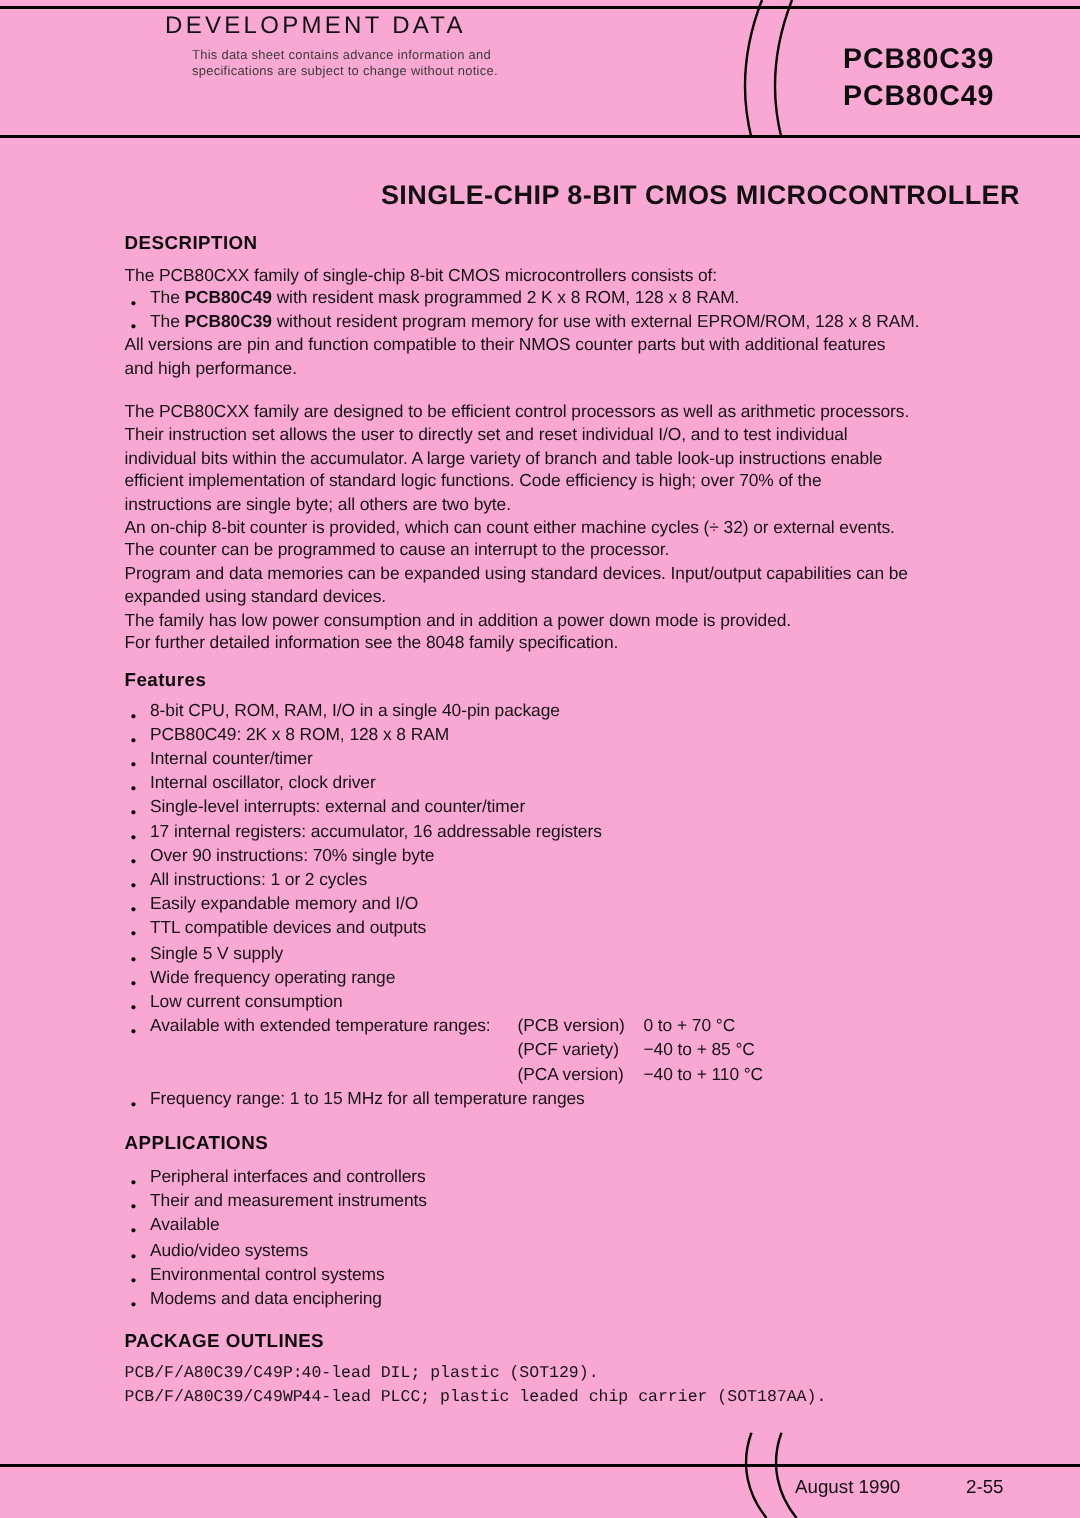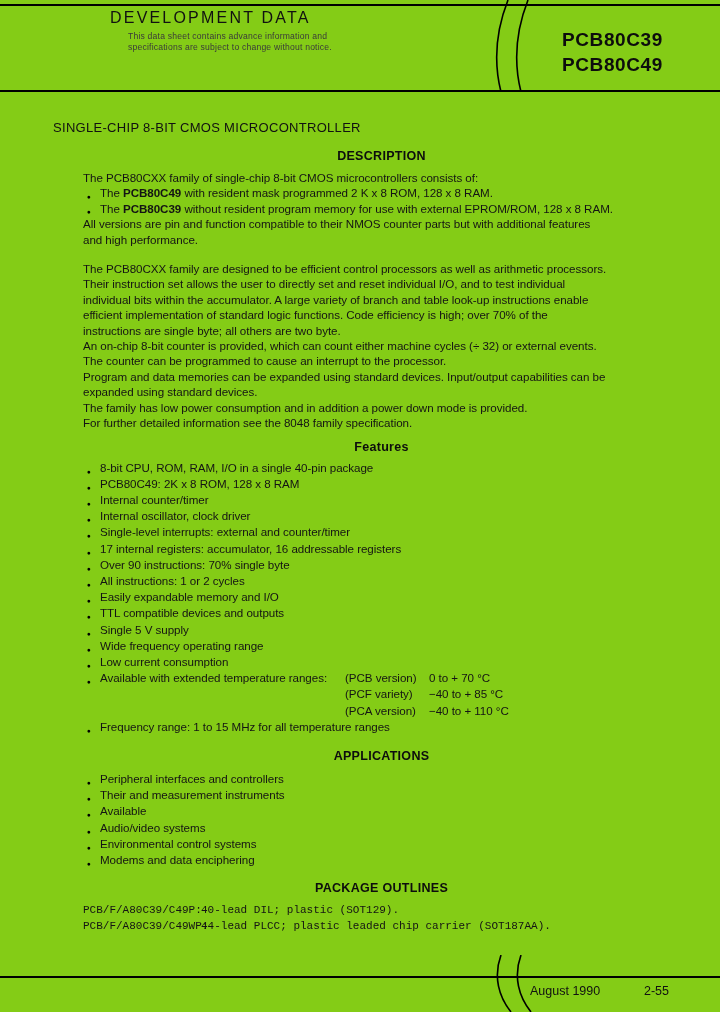--- a/index.html
+++ b/index.html
@@ -1,42 +1,42 @@
 <!DOCTYPE html>
 <html><head>
 <meta charset="utf-8">
 <style>
   * { margin:0; padding:0; box-sizing:border-box; }
   html,body { background:#e9e9e9; }
   body { width:720px; height:1012px; }
   .page {
-    position:relative; width:720px; height:1012px; background:#84cc16;
+    position:relative; width:720px; height:1012px; background:#f9a8d4;
     font-family:"Liberation Sans", sans-serif; color:#141414; overflow:hidden;
   }
   .rule { position:absolute; left:0; width:720px; height:2px; background:#000; }
   .rule-top { top:4px; }
   .rule-header { top:90px; }
   .rule-footer { top:976px; }
   .corner { position:absolute; }
   .corner path { fill:none; stroke:#000; stroke-width:1.6px; }
 
   .header-left { position:absolute; left:110px; top:9px; }
   .dev-title { font-size:16px; letter-spacing:2.2px; font-weight:500; color:#111; }
   .dev-note  { font-size:8.6px; color:#3a3a3a; line-height:11px; letter-spacing:0.2px; margin-left:18px; }
   .dev-note.first { margin-top:4px; }
 
   .part-numbers { position:absolute; left:562px; top:27px; font-size:19px; font-weight:600;
                   letter-spacing:0.6px; line-height:25px; color:#0d0d0d; }
 
   main { position:absolute; left:0; top:92px; width:720px; padding:0 40px 0 83px; }
 
-  h1.doc-title { font-size:13px; font-weight:400; letter-spacing:0.3px; text-align:left;
+  h1.doc-title { font-size:18px; font-weight:700; letter-spacing:0.3px; text-align:right;
                  margin:28px 0 0 -30px; color:#111; }
 
-  h2.sec { font-size:12.5px; font-weight:700; letter-spacing:0.3px; color:#0d0d0d;text-align:center; }
+  h2.sec { font-size:12.5px; font-weight:700; letter-spacing:0.3px; color:#0d0d0d; }
   .sec-description { margin:14px 0 7px; }
   .sec-features    { margin:9px 0 6px;  font-size:12.2px; }
   .sec-applications{ margin:14px 0 8px; }
   .sec-package     { margin:13px 0 7px; }
 
   p, li { font-size:11.6px; line-height:15.4px; letter-spacing:-0.05px; }
   .plines { white-space:pre; }
   .block { margin-top:14px; }
 
   ul { list-style:none; }

